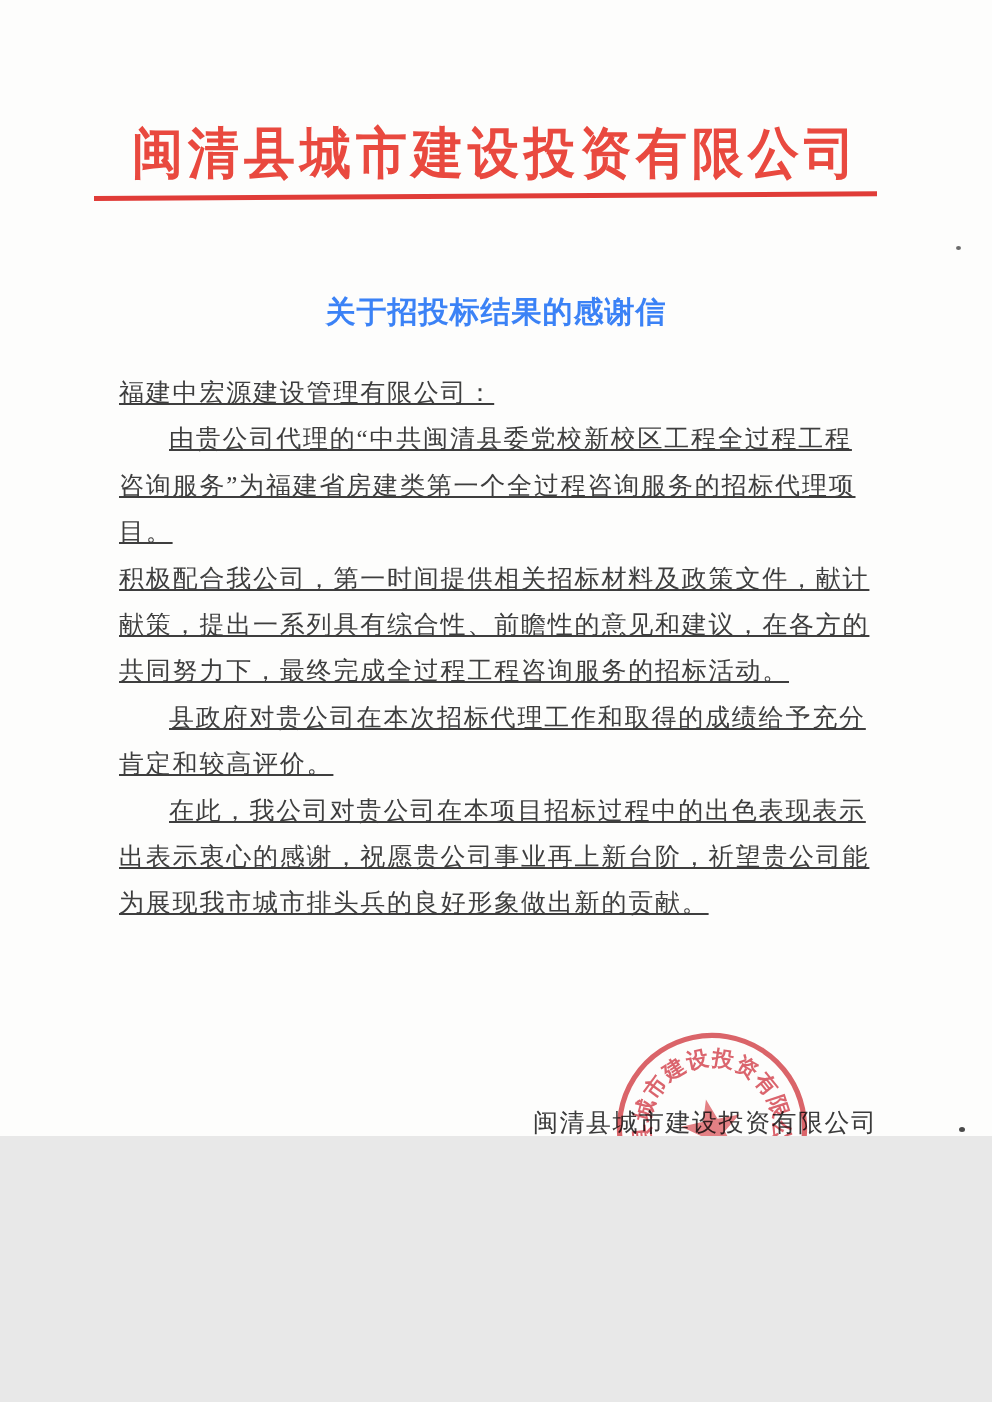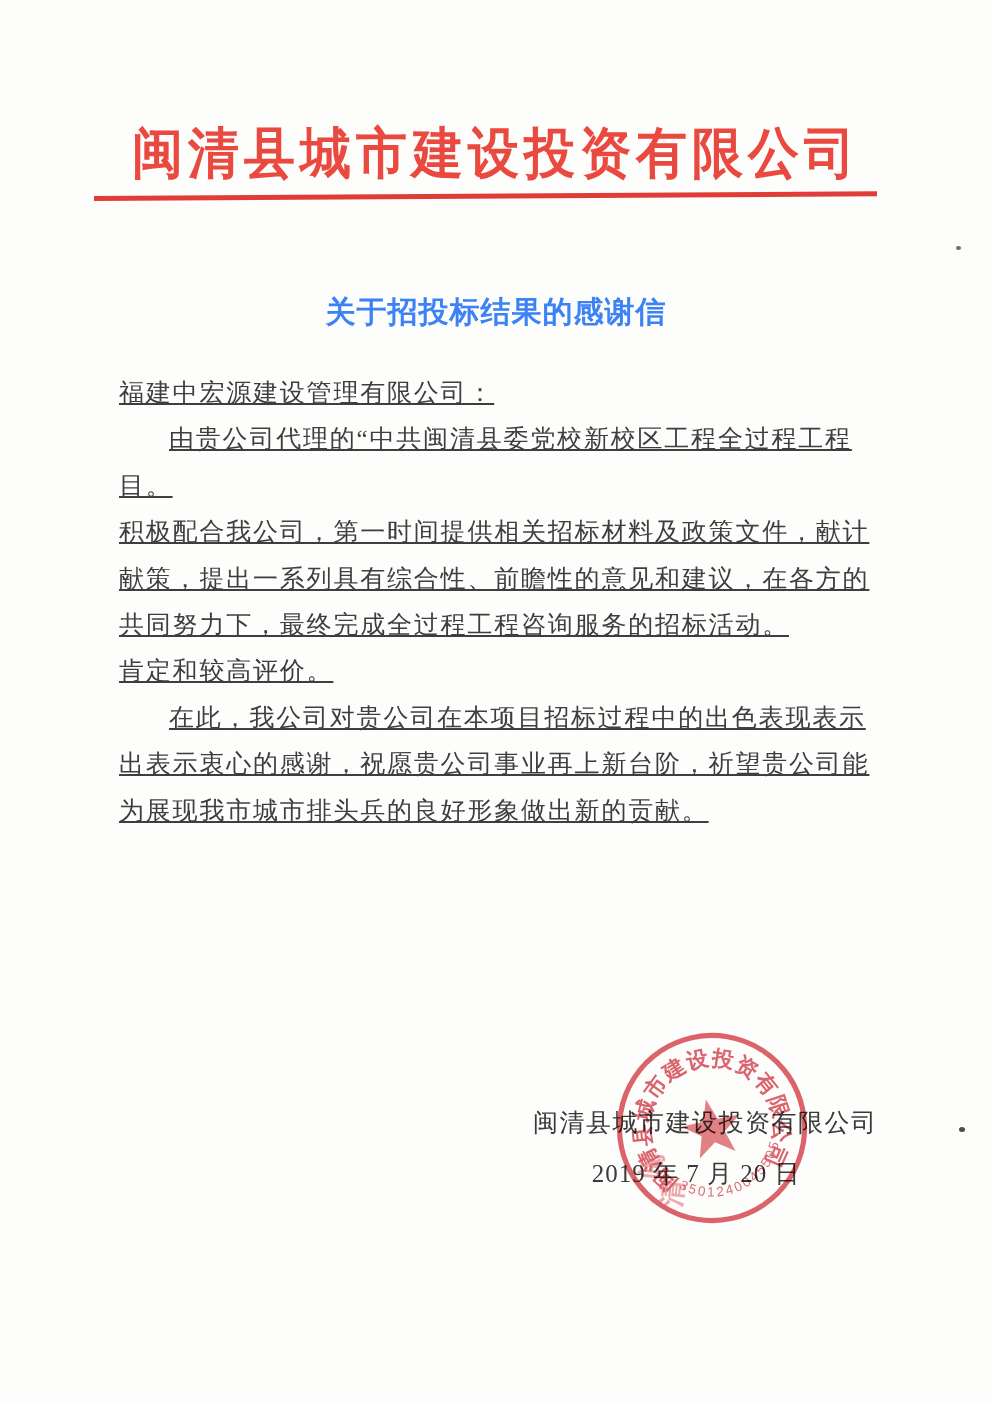--- a/index.html
+++ b/index.html
@@ -1,18 +1,18 @@
 <!DOCTYPE html>
 <html><head>
 <meta charset="utf-8">
 <style>
   html,body{margin:0;padding:0;background:#e8e8e8;}
   .page{
     position:relative;
-    width:992px;height:1402px;
+    width:992px;height:1136px;
     margin:0 auto;
     background:#fdfdfc;
     overflow:hidden;
     font-family:"Liberation Serif","DejaVu Serif",serif;
   }
   
   .letterhead{
     position:absolute;left:0;top:120px;width:100%;
     text-align:center;
     color:#e9493f;
@@ -111,26 +111,28 @@
   <div class="letterhead">闽清县城市建设投资有限公司</div>
 
   <div class="rule"></div>
 
   <h1 class="title">关于招投标结果的感谢信</h1>
 
   <div class="body">
     <div class="ln">福建中宏源建设管理有限公司：</div>
 
     <div class="ln ind">由贵公司代理的“中共闽清县委党校新校区工程全过程工程</div>
+    <div class="ln">咨询服务”为福建省房建类第一个全过程咨询服务的招标代理项</div>
     <div class="ln">目。</div>
 
     <div class="ln">积极配合我公司，第一时间提供相关招标材料及政策文件，献计</div>
     <div class="ln">献策，提出一系列具有综合性、前瞻性的意见和建议，在各方的</div>
     <div class="ln">共同努力下，最终完成全过程工程咨询服务的招标活动。</div>
 
+    <div class="ln ind">县政府对贵公司在本次招标代理工作和取得的成绩给予充分</div>
     <div class="ln">肯定和较高评价。</div>
 
     <div class="ln ind">在此，我公司对贵公司在本项目招标过程中的出色表现表示</div>
     <div class="ln">出表示衷心的感谢，祝愿贵公司事业再上新台阶，祈望贵公司能</div>
     <div class="ln">为展现我市城市排头兵的良好形象做出新的贡献。</div>
   </div>
 
   <div class="closing-company">闽清县城市建设投资有限公司</div>
 
   <div class="closing-date">2019 年 7 月 20 日</div>

